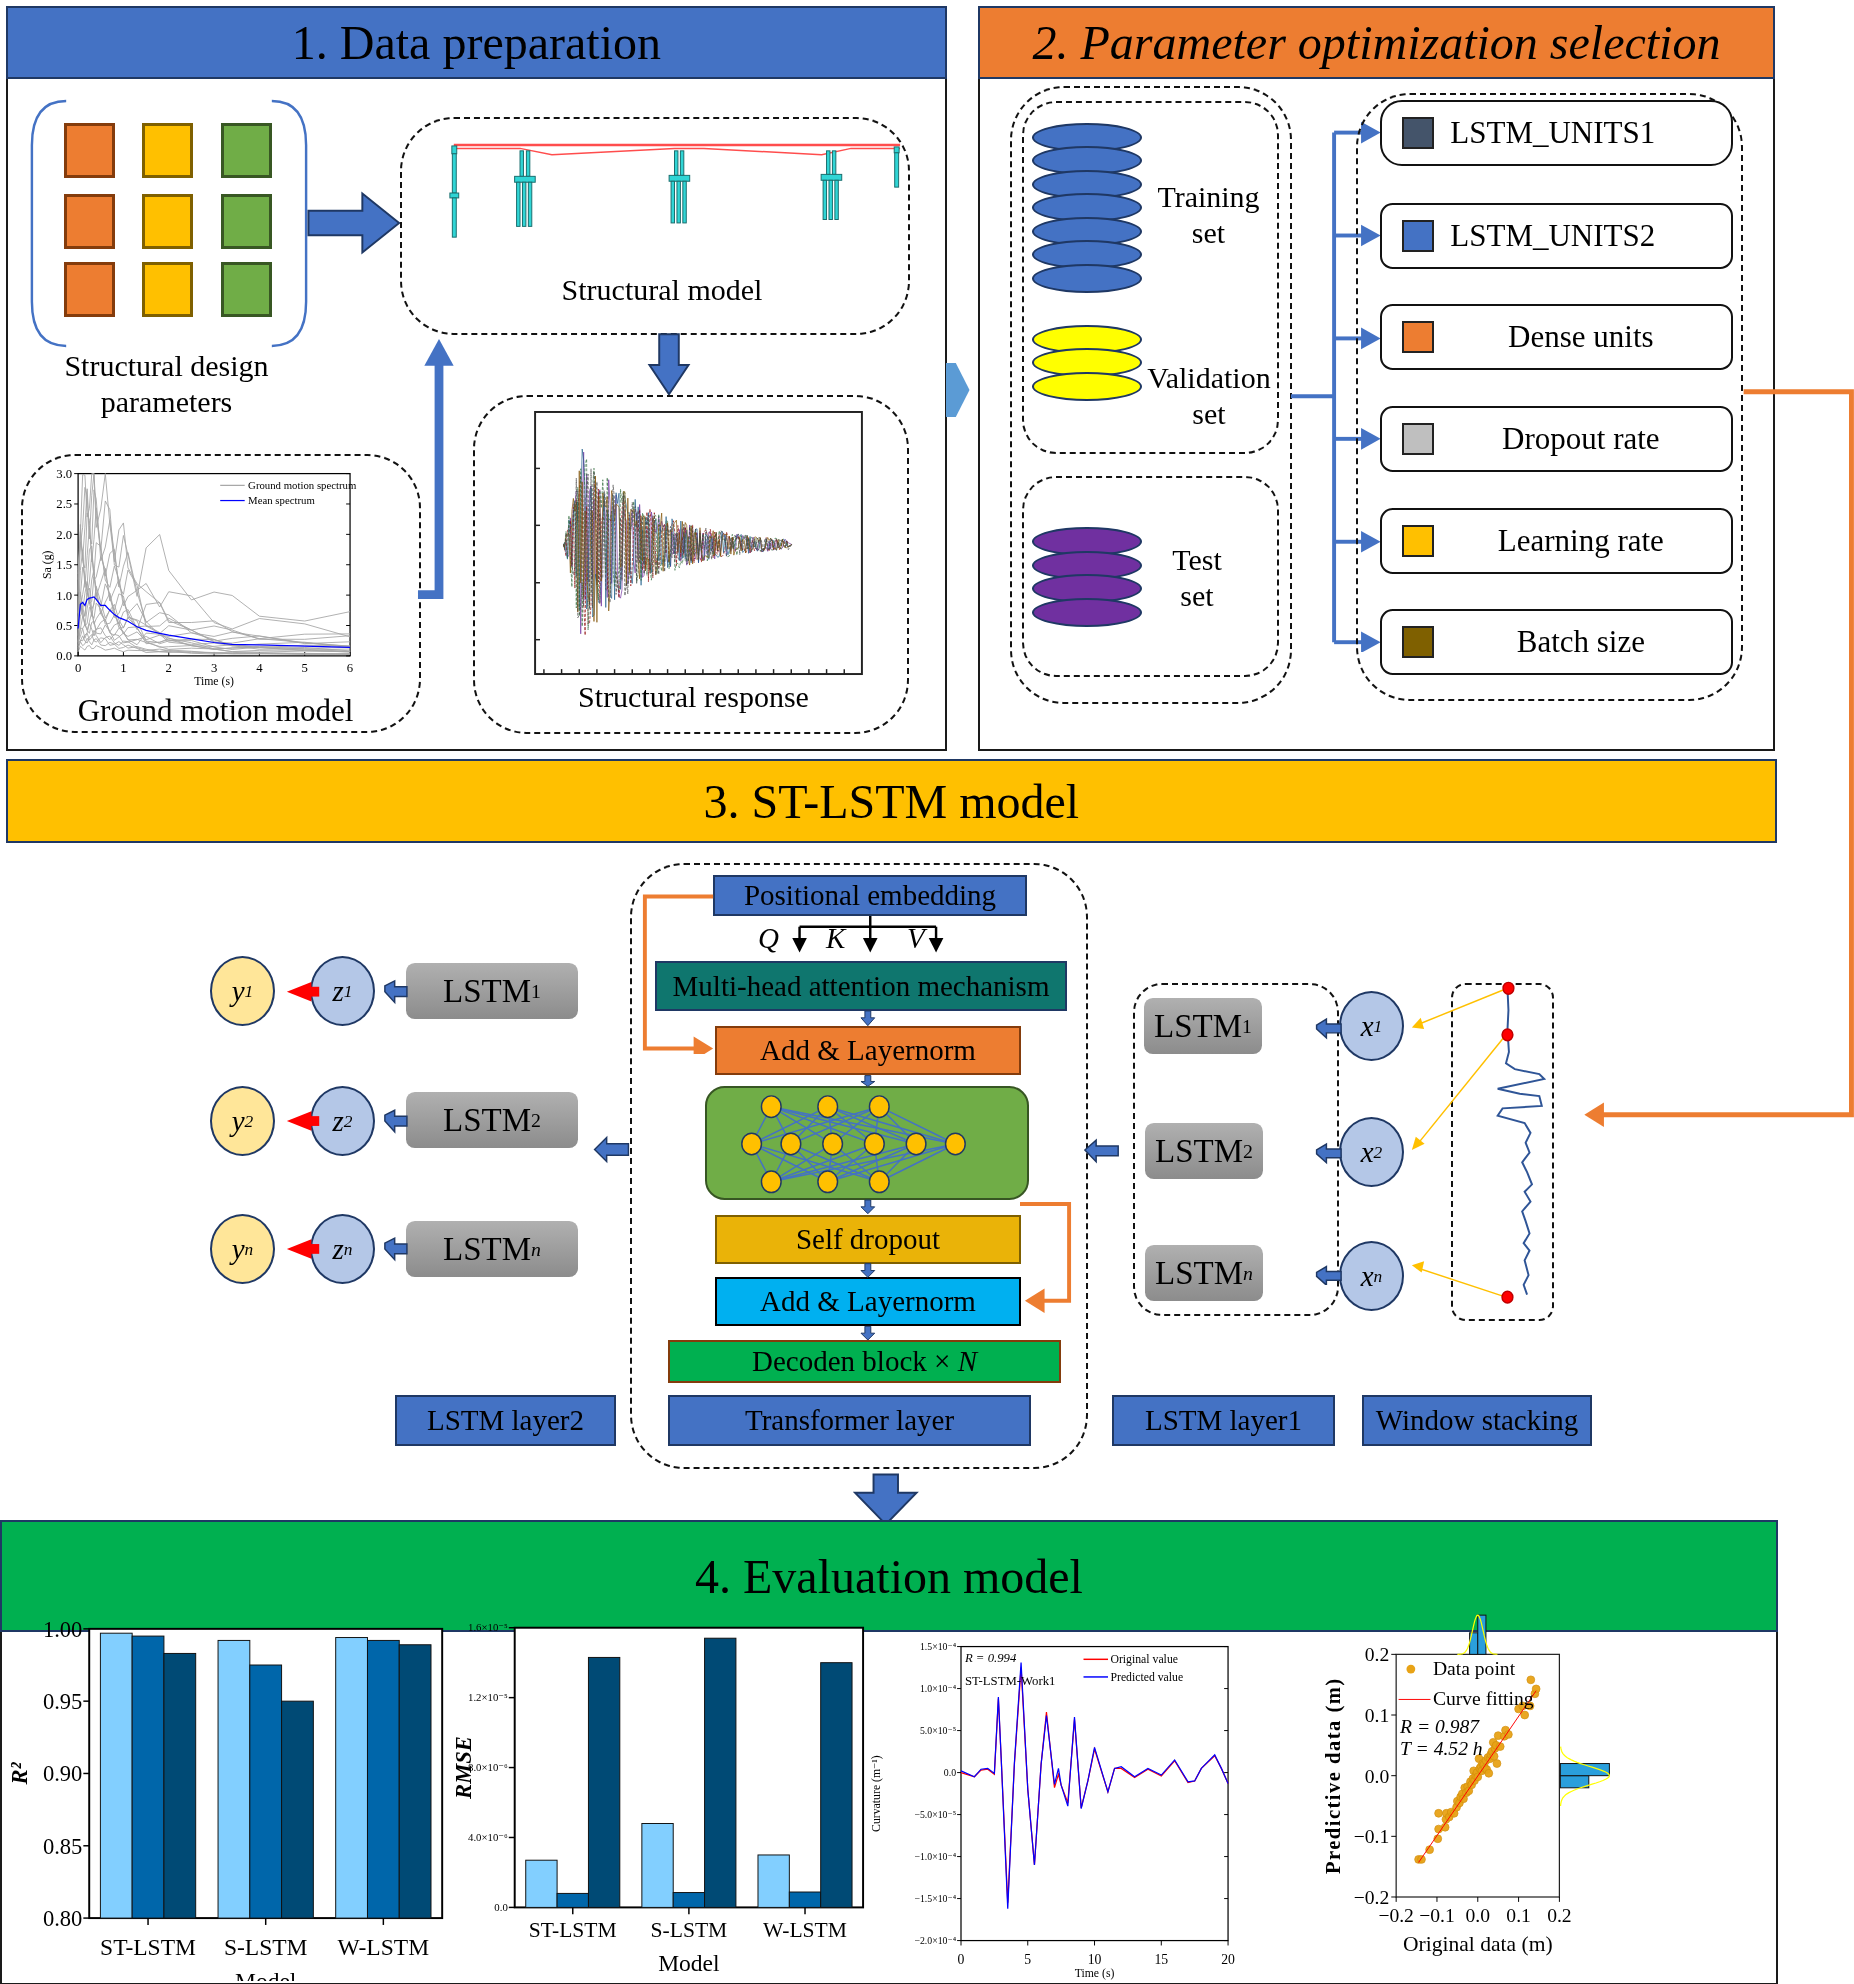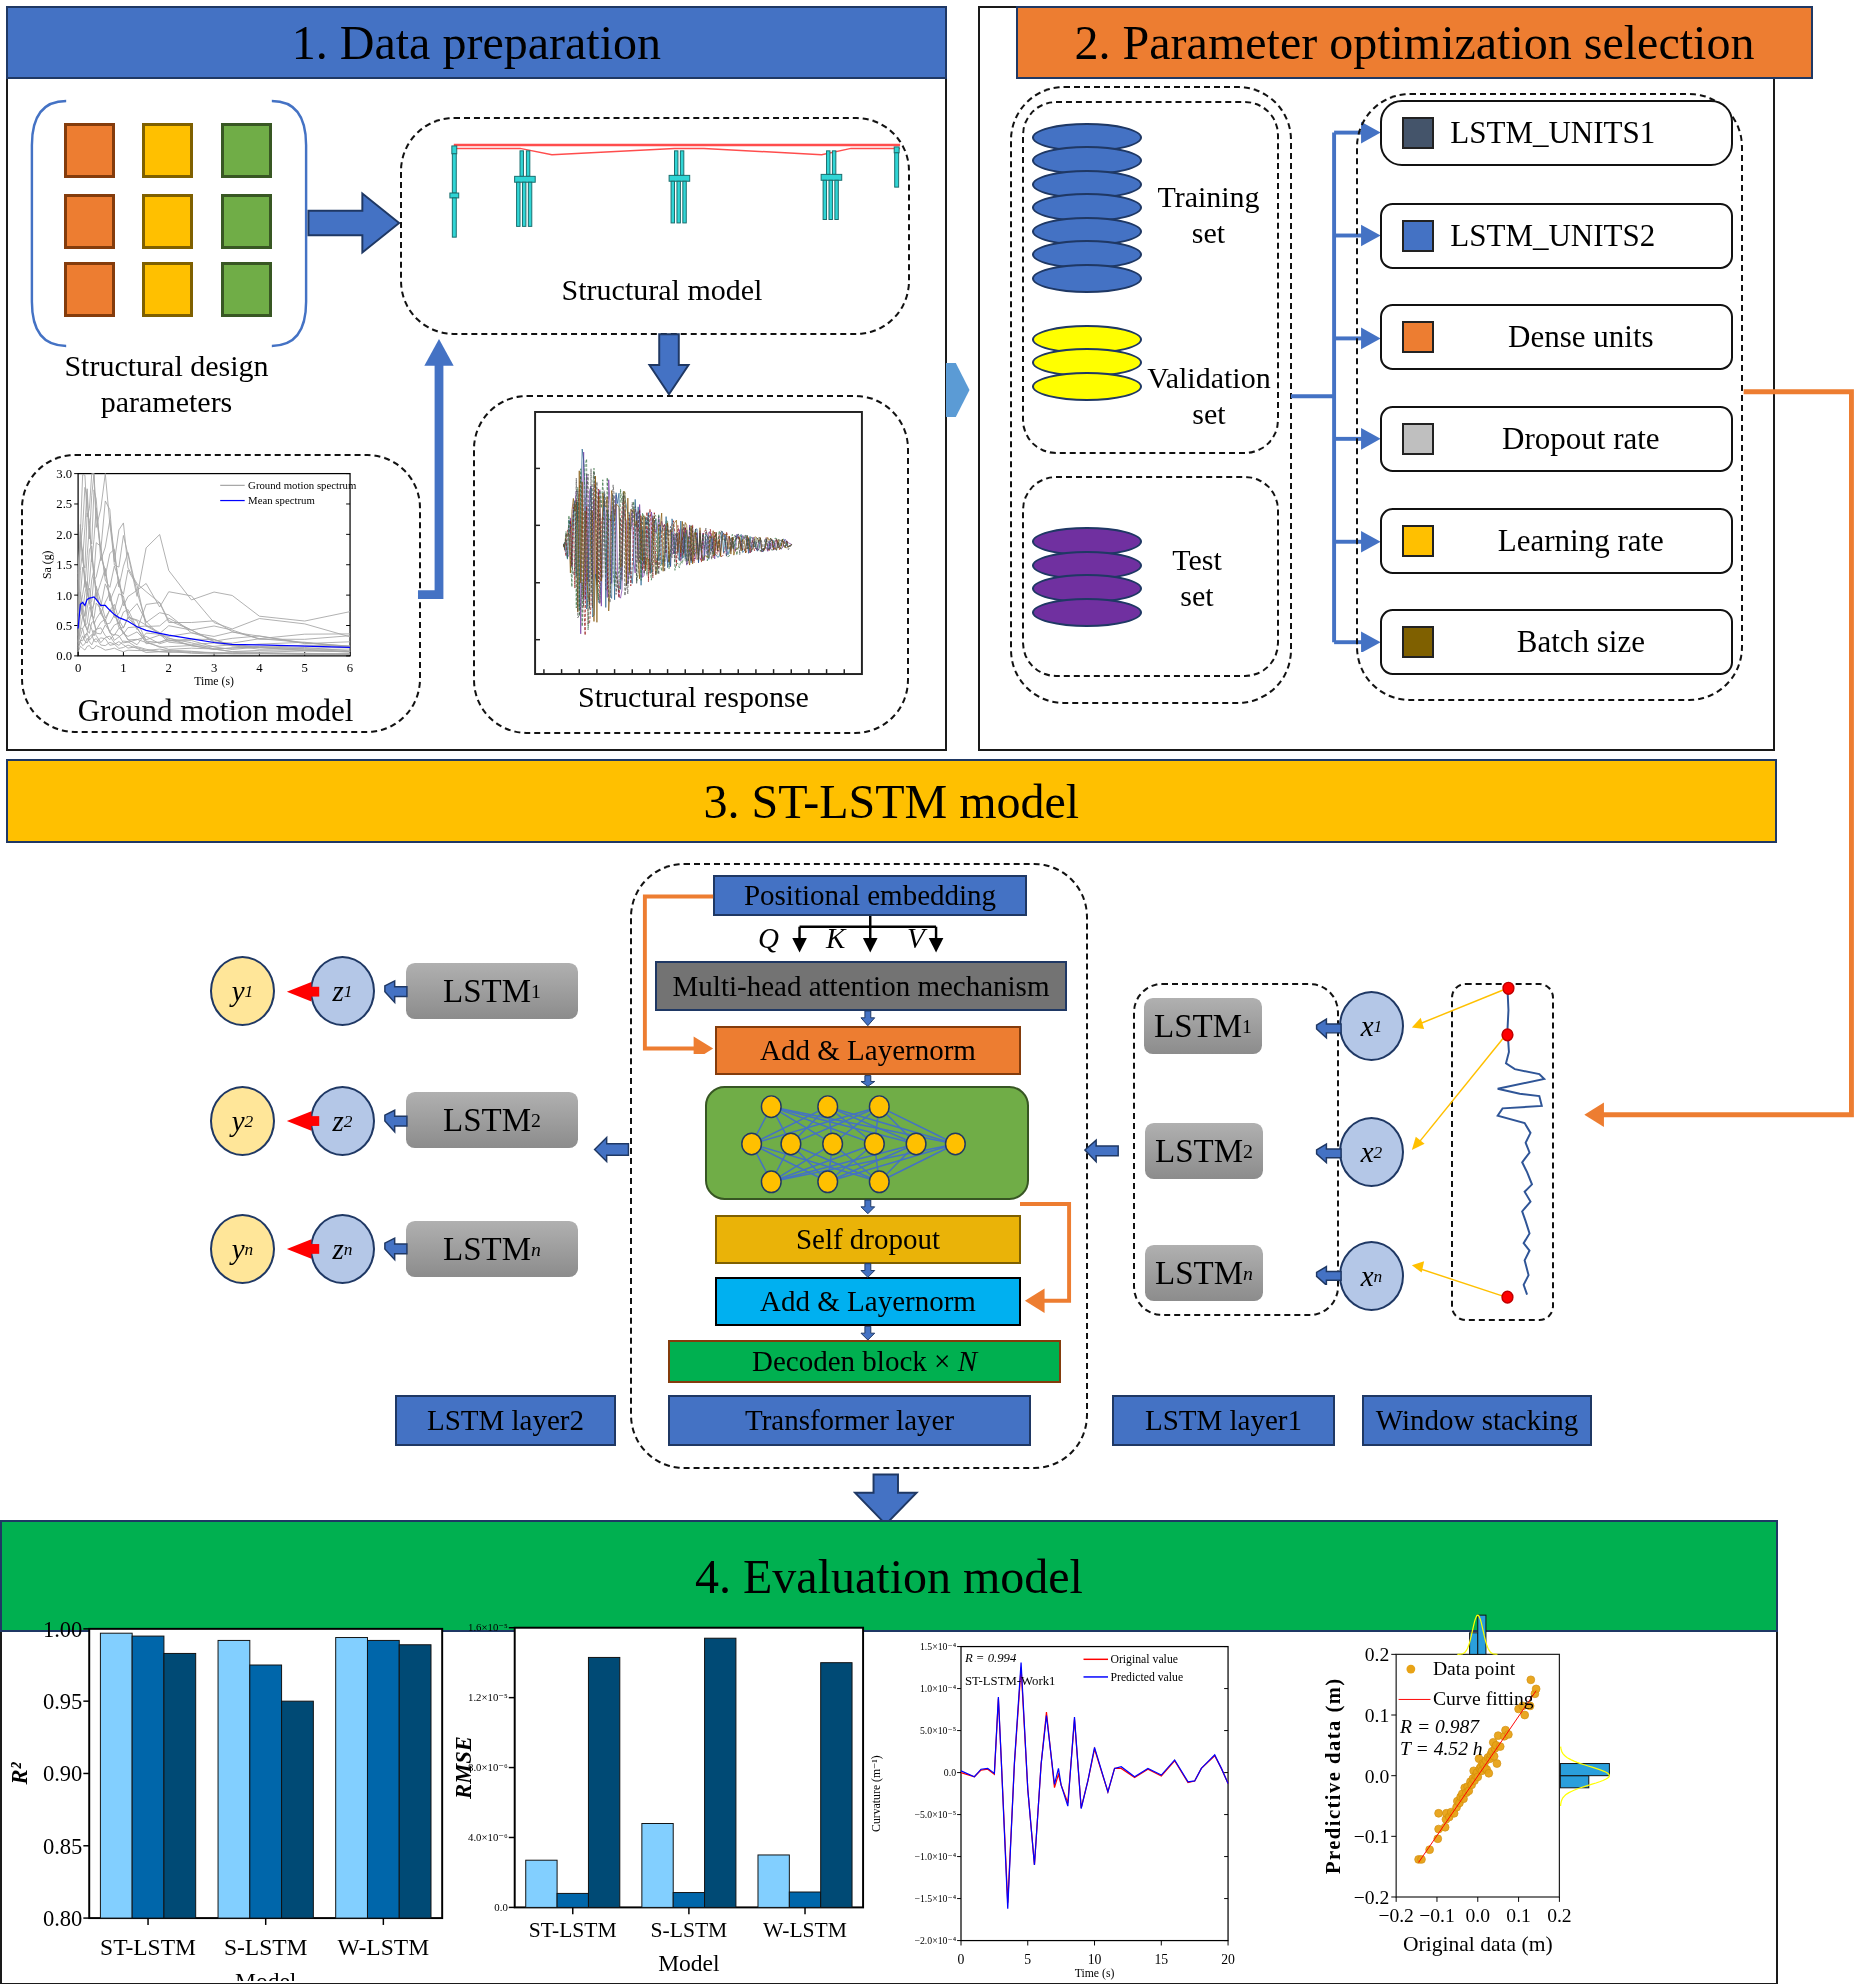--- a/index.html
+++ b/index.html
@@ -205,21 +205,21 @@
 <svg class="abs" style="left:417px;top:336px;" width="44" height="265" viewBox="0 0 90 540">
   <path d="M2,528 L45,528 L45,50" stroke="#4472c4" stroke-width="18" fill="none"></path>
   <polygon points="45,5 75,60 15,60" fill="#4472c4"></polygon>
 </svg>
 
 <svg class="abs" style="left:946px;top:363px;" width="24.5" height="54" viewBox="0 0 50 110">
   <polygon points="0,0 20,0 48,55 20,110 0,110" fill="#5b9bd5"></polygon>
 </svg>
 
 <div class="panel" style="left:978px;top:5.9px;width:797px;height:745px;"></div>
-<div class="hdr" style="left:1016px;top:5.9px;width:797px;height:73px;background:#ed7d31;">
+<div class="hdr" style="left:978px;top:5.9px;width:797px;height:73px;background:#ed7d31;font-style:italic;">
     <span>2. Parameter optimization selection</span>
   </div>
 
 <div class="dash" style="left:1010px;top:86px;width:282px;height:618px;"></div>
 <div class="dash-sm" style="left:1022px;top:101px;width:257px;height:353px;"></div>
 <div class="dash-sm" style="left:1022px;top:476px;width:257px;height:201px;"></div>
 
 <div>
   <div class="disk" style="left:1032px;top:123px;background:#4472c4;"></div>
   <div class="disk" style="left:1032px;top:146px;background:#4472c4;"></div>
@@ -317,21 +317,21 @@
 <svg class="abs" style="left:750px;top:916px;" width="221" height="39" viewBox="0 0 450 80">
   <path d="M245,0 L245,22 M100,22 L380,22 M100,22 L100,50 M245,22 L245,50 M380,22 L380,50" stroke="#000" stroke-width="5" fill="none"></path>
   <polygon points="85,45 115,45 100,75" fill="#000"></polygon>
     <polygon points="230,45 260,45 245,75" fill="#000"></polygon>
     <polygon points="365,45 395,45 380,75" fill="#000"></polygon>
 </svg>
 <span class="abs" style="left:758px;top:922px;font-size:29px;font-style:italic;">Q</span>
 <span class="abs" style="left:826px;top:922px;font-size:29px;font-style:italic;">K</span>
 <span class="abs" style="left:907px;top:922px;font-size:29px;font-style:italic;">V</span>
 
-<div class="box" style="left:655px;top:961px;width:412px;height:50px;background:#737373;border:2.5px solid #1f3864;">
+<div class="box" style="left:655px;top:961px;width:412px;height:50px;background:#0f766e;border:2.5px solid #1f3864;">
     <span>Multi-head attention mechanism</span>
   </div>
 <div class="box" style="left:715px;top:1026px;width:306px;height:49px;background:#ed7d31;border:2.5px solid #843c0c;">
     <span>Add &amp; Layernorm</span>
   </div>
 
 <svg class="abs" style="left:640px;top:892px;" width="78" height="162" viewBox="0 0 160 330">
   <path d="M150,8 L10,8 L10,320 L115,320" stroke="#ed7d31" stroke-width="8" fill="none"></path>
   <polygon points="110,295 150,320 110,345" fill="#ed7d31"></polygon>
 </svg>

